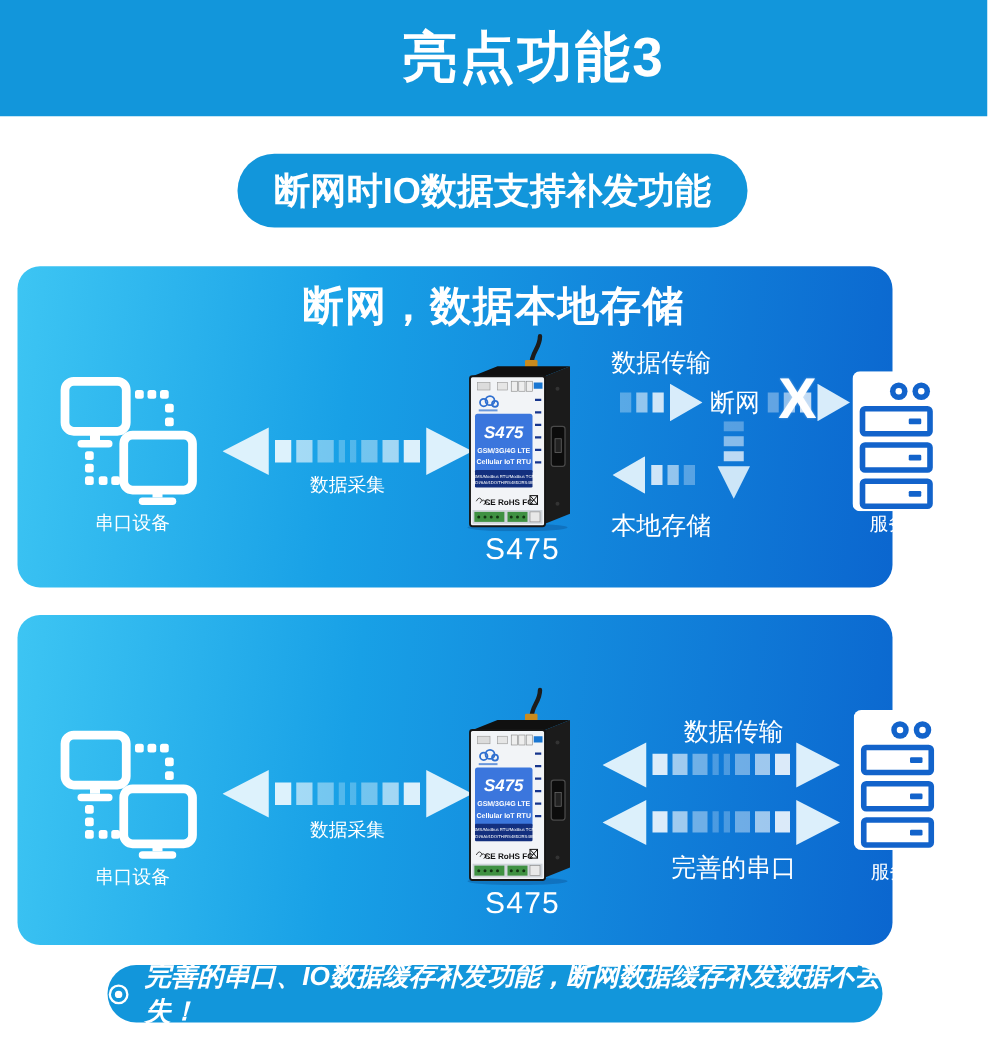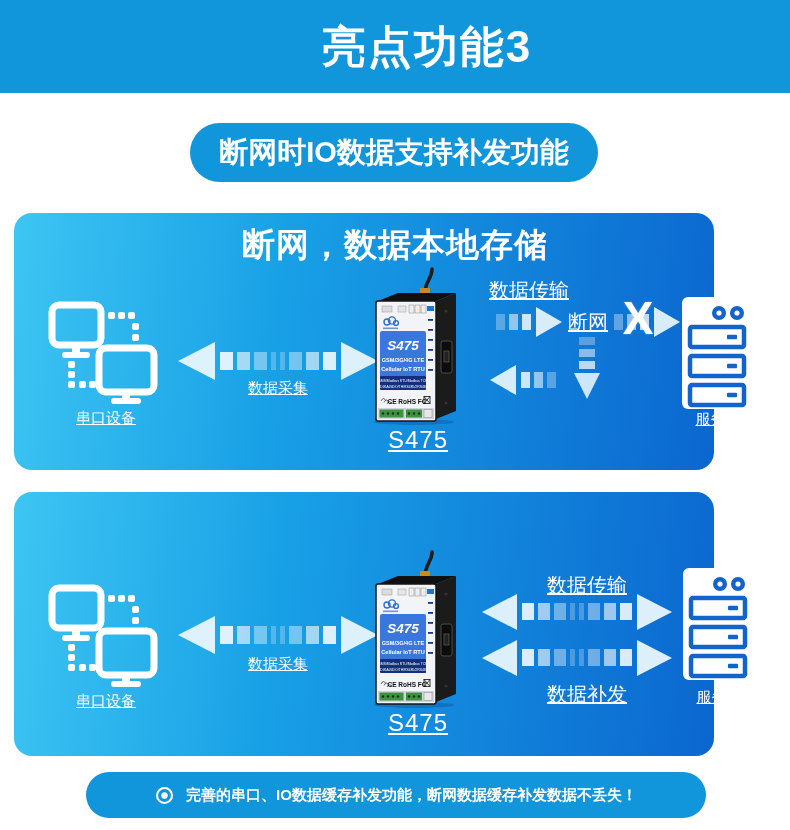--- a/index.html
+++ b/index.html
@@ -13,29 +13,29 @@
   .subtitle-pill{position:absolute;left:190px;top:123px;width:408px;height:59px;border-radius:30px;
                  background:#1296db;display:flex;align-items:center;justify-content:center;}
   .subtitle-pill span{color:#fff;font-size:29px;font-weight:700;}
   
   .panel{position:absolute;left:14px;width:700px;border-radius:18px;
          background:linear-gradient(97deg,#3dc5f3 0%,#18a0e6 38%,#0b66cf 100%);}
   #panel1{top:213px;height:257px;}
   #panel2{top:492px;height:264px;}
   .panel-title{position:absolute;left:0;width:762px;text-align:center;color:#fff;
                font-size:33px;font-weight:700;letter-spacing:1px;}
-  .label{position:absolute;color:#fff;text-align:center;font-weight:500;text-decoration:underline;}
+  .label{position:absolute;color:#fff;text-align:center;font-weight:500;}
   .fs22{font-size:15px;} .fs20{font-size:20px;} .fs24{font-size:24px;letter-spacing:1px;}
   .x-mark{position:absolute;color:#fff;font-size:46px;font-weight:800;text-align:center;
           text-shadow:0 0 2px rgba(255,255,255,.4);}
   .abs{position:absolute;}
   
   .footer-pill{position:absolute;left:86px;top:772px;width:620px;height:46px;border-radius:23px;
                background:#1296db;display:flex;align-items:center;justify-content:center;gap:12px;}
-  .footer-pill .txt{color:#fff;font-size:15px;font-weight:700;}
+  .footer-pill .txt{color:#fff;font-size:21px;font-weight:700;font-style:italic;}
   svg text{font-family:"Liberation Sans","DejaVu Sans",sans-serif;}
 </style>
 </head>
 <body>
 
 <div class="page">
 
   <div class="banner">
     <h1>亮点功能3</h1>
   </div>
@@ -177,20 +177,21 @@
     </svg>
 
     <svg class="abs" style="left:476px;top:152px" width="66" height="30" viewBox="0 0 66 30">
       <polygon points="26,0 0,15 26,30" fill="#e4f2fc" opacity="0.95"></polygon>
       <g fill="#ffffff">
         <rect x="31" y="7" width="9" height="16" opacity="0.8"></rect>
         <rect x="44" y="7" width="9" height="16" opacity="0.55"></rect>
         <rect x="57" y="7" width="9" height="16" opacity="0.3"></rect>
       </g>
     </svg>
+    <div class="label fs20" style="left:450px;top:194px;width:130px">本地存储</div>
 
     <svg class="abs" style="left:668px;top:84px" width="70" height="112" viewBox="0 0 70 112">
       <rect x="0" y="0" width="70" height="112" rx="6" fill="#ffffff"></rect>
       <circle cx="37" cy="16" r="7" fill="#1263cb"></circle>
         <circle cx="37" cy="16" r="2.6" fill="#ffffff"></circle>
       <circle cx="55" cy="16" r="7" fill="#1263cb"></circle>
         <circle cx="55" cy="16" r="2.6" fill="#ffffff"></circle>
       <g stroke="#1263cb" stroke-width="4.5" fill="none">
         <rect x="8" y="30" width="54" height="20" rx="2"></rect>
         <rect x="8" y="59" width="54" height="20" rx="2"></rect>
@@ -329,21 +330,21 @@
         <rect x="72" y="11" width="12" height="17" opacity="0.4"></rect>
         <rect x="88" y="11" width="5" height="17" opacity="0.25"></rect>
         <rect x="97" y="11" width="5" height="17" opacity="0.25"></rect>
         <rect x="106" y="11" width="12" height="17" opacity="0.4"></rect>
         <rect x="122" y="11" width="12" height="17" opacity="0.6"></rect>
         <rect x="138" y="11" width="12" height="17" opacity="0.85"></rect>
       </g>
       <polygon points="190,20 155,2 155,38" fill="#e8f5fd" opacity="0.95"></polygon>
     </svg>
 
-    <div class="label fs20" style="left:508px;top:189px;width:130px">数据补发</div>
+    <div class="label fs20" style="left:508px;top:189px;width:130px">完善的串口</div>
 
     <svg class="abs" style="left:669px;top:76px" width="70" height="112" viewBox="0 0 70 112">
       <rect x="0" y="0" width="70" height="112" rx="6" fill="#ffffff"></rect>
       <circle cx="37" cy="16" r="7" fill="#1263cb"></circle>
         <circle cx="37" cy="16" r="2.6" fill="#ffffff"></circle>
       <circle cx="55" cy="16" r="7" fill="#1263cb"></circle>
         <circle cx="55" cy="16" r="2.6" fill="#ffffff"></circle>
       <g stroke="#1263cb" stroke-width="4.5" fill="none">
         <rect x="8" y="30" width="54" height="20" rx="2"></rect>
         <rect x="8" y="59" width="54" height="20" rx="2"></rect>

